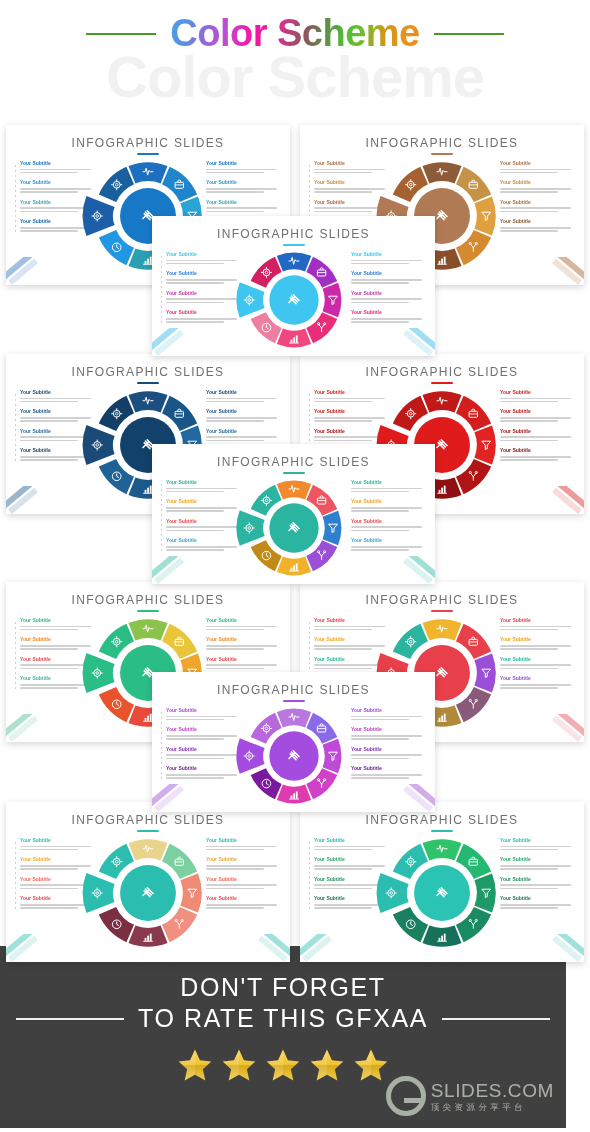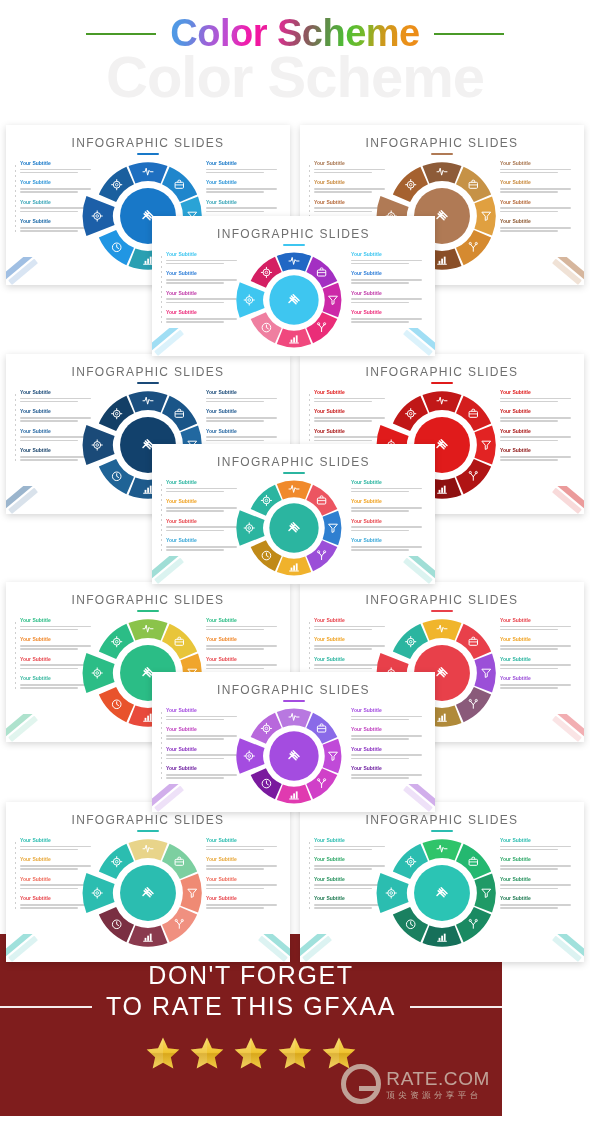--- a/index.html
+++ b/index.html
@@ -83,22 +83,22 @@
 
   
   .ribbon { position: absolute; left: 0; bottom: 0; width: 56px; height: 30px; overflow: hidden; }
   .ribbon span { position: absolute; height: 6px; transform: rotate(-40deg); transform-origin: left bottom; border-radius: 1px; }
   .ribbon span:nth-child(1) { width: 46px; left: -2px; bottom: 6px; opacity: .85; }
   .ribbon span:nth-child(2) { width: 34px; left: 6px; bottom: 2px; opacity: .55; }
   .ribbon.br { left: auto; right: 0; transform: scaleX(-1); }
 
   
   .footer {
-    position: absolute; left: 0; bottom: 16px; width: 502px; height: 182px;
-    background: #7f1d1d; overflow: hidden;
+    position: absolute; left: 0; bottom: 4px; width: 566px; height: 182px;
+    background: #404040; overflow: hidden;
   }
   .cta { margin-top: 26px; text-align: center; }
   .cta-l1 {
     color: #fff; font-size: 25px; letter-spacing: 1.6px;
     font-weight: normal; line-height: 1.25;
   }
   .cta-row { display: flex; align-items: center; justify-content: center; gap: 14px; margin-top: 1px; }
   .cta-rule { width: 108px; height: 1.5px; background: rgba(255,255,255,.92); }
   .cta-l2 { color: #fff; font-size: 25px; letter-spacing: 1.6px; white-space: nowrap; }
 
@@ -1619,17 +1619,17 @@
             <stop offset="100%" stop-color="#f2cc48"></stop>
   </linearGradient>
         </defs>
   <path d="M12 1.6 L15.2 8.6 L22.6 9.4 L17.1 14.4 L18.7 21.8 L12 18 L5.3 21.8 L6.9 14.4 L1.4 9.4 L8.8 8.6 Z" fill="url(#sg4)"></path>
   <path d="M12 1.6 L12 18 L5.3 21.8 L6.9 14.4 L1.4 9.4 L8.8 8.6 Z" fill="#ffffff" opacity="0.13"></path>
 </svg>
     </div>
   <div class="wm">
     <div class="wm-ring"></div>
     <div class="wm-txt">
-      <div class="wm-main">RATE.COM</div>
+      <div class="wm-main">SLIDES.COM</div>
       <div class="wm-sub">顶尖资源分享平台</div>
     </div>
   </div>
 </div>
 
 </body></html>

